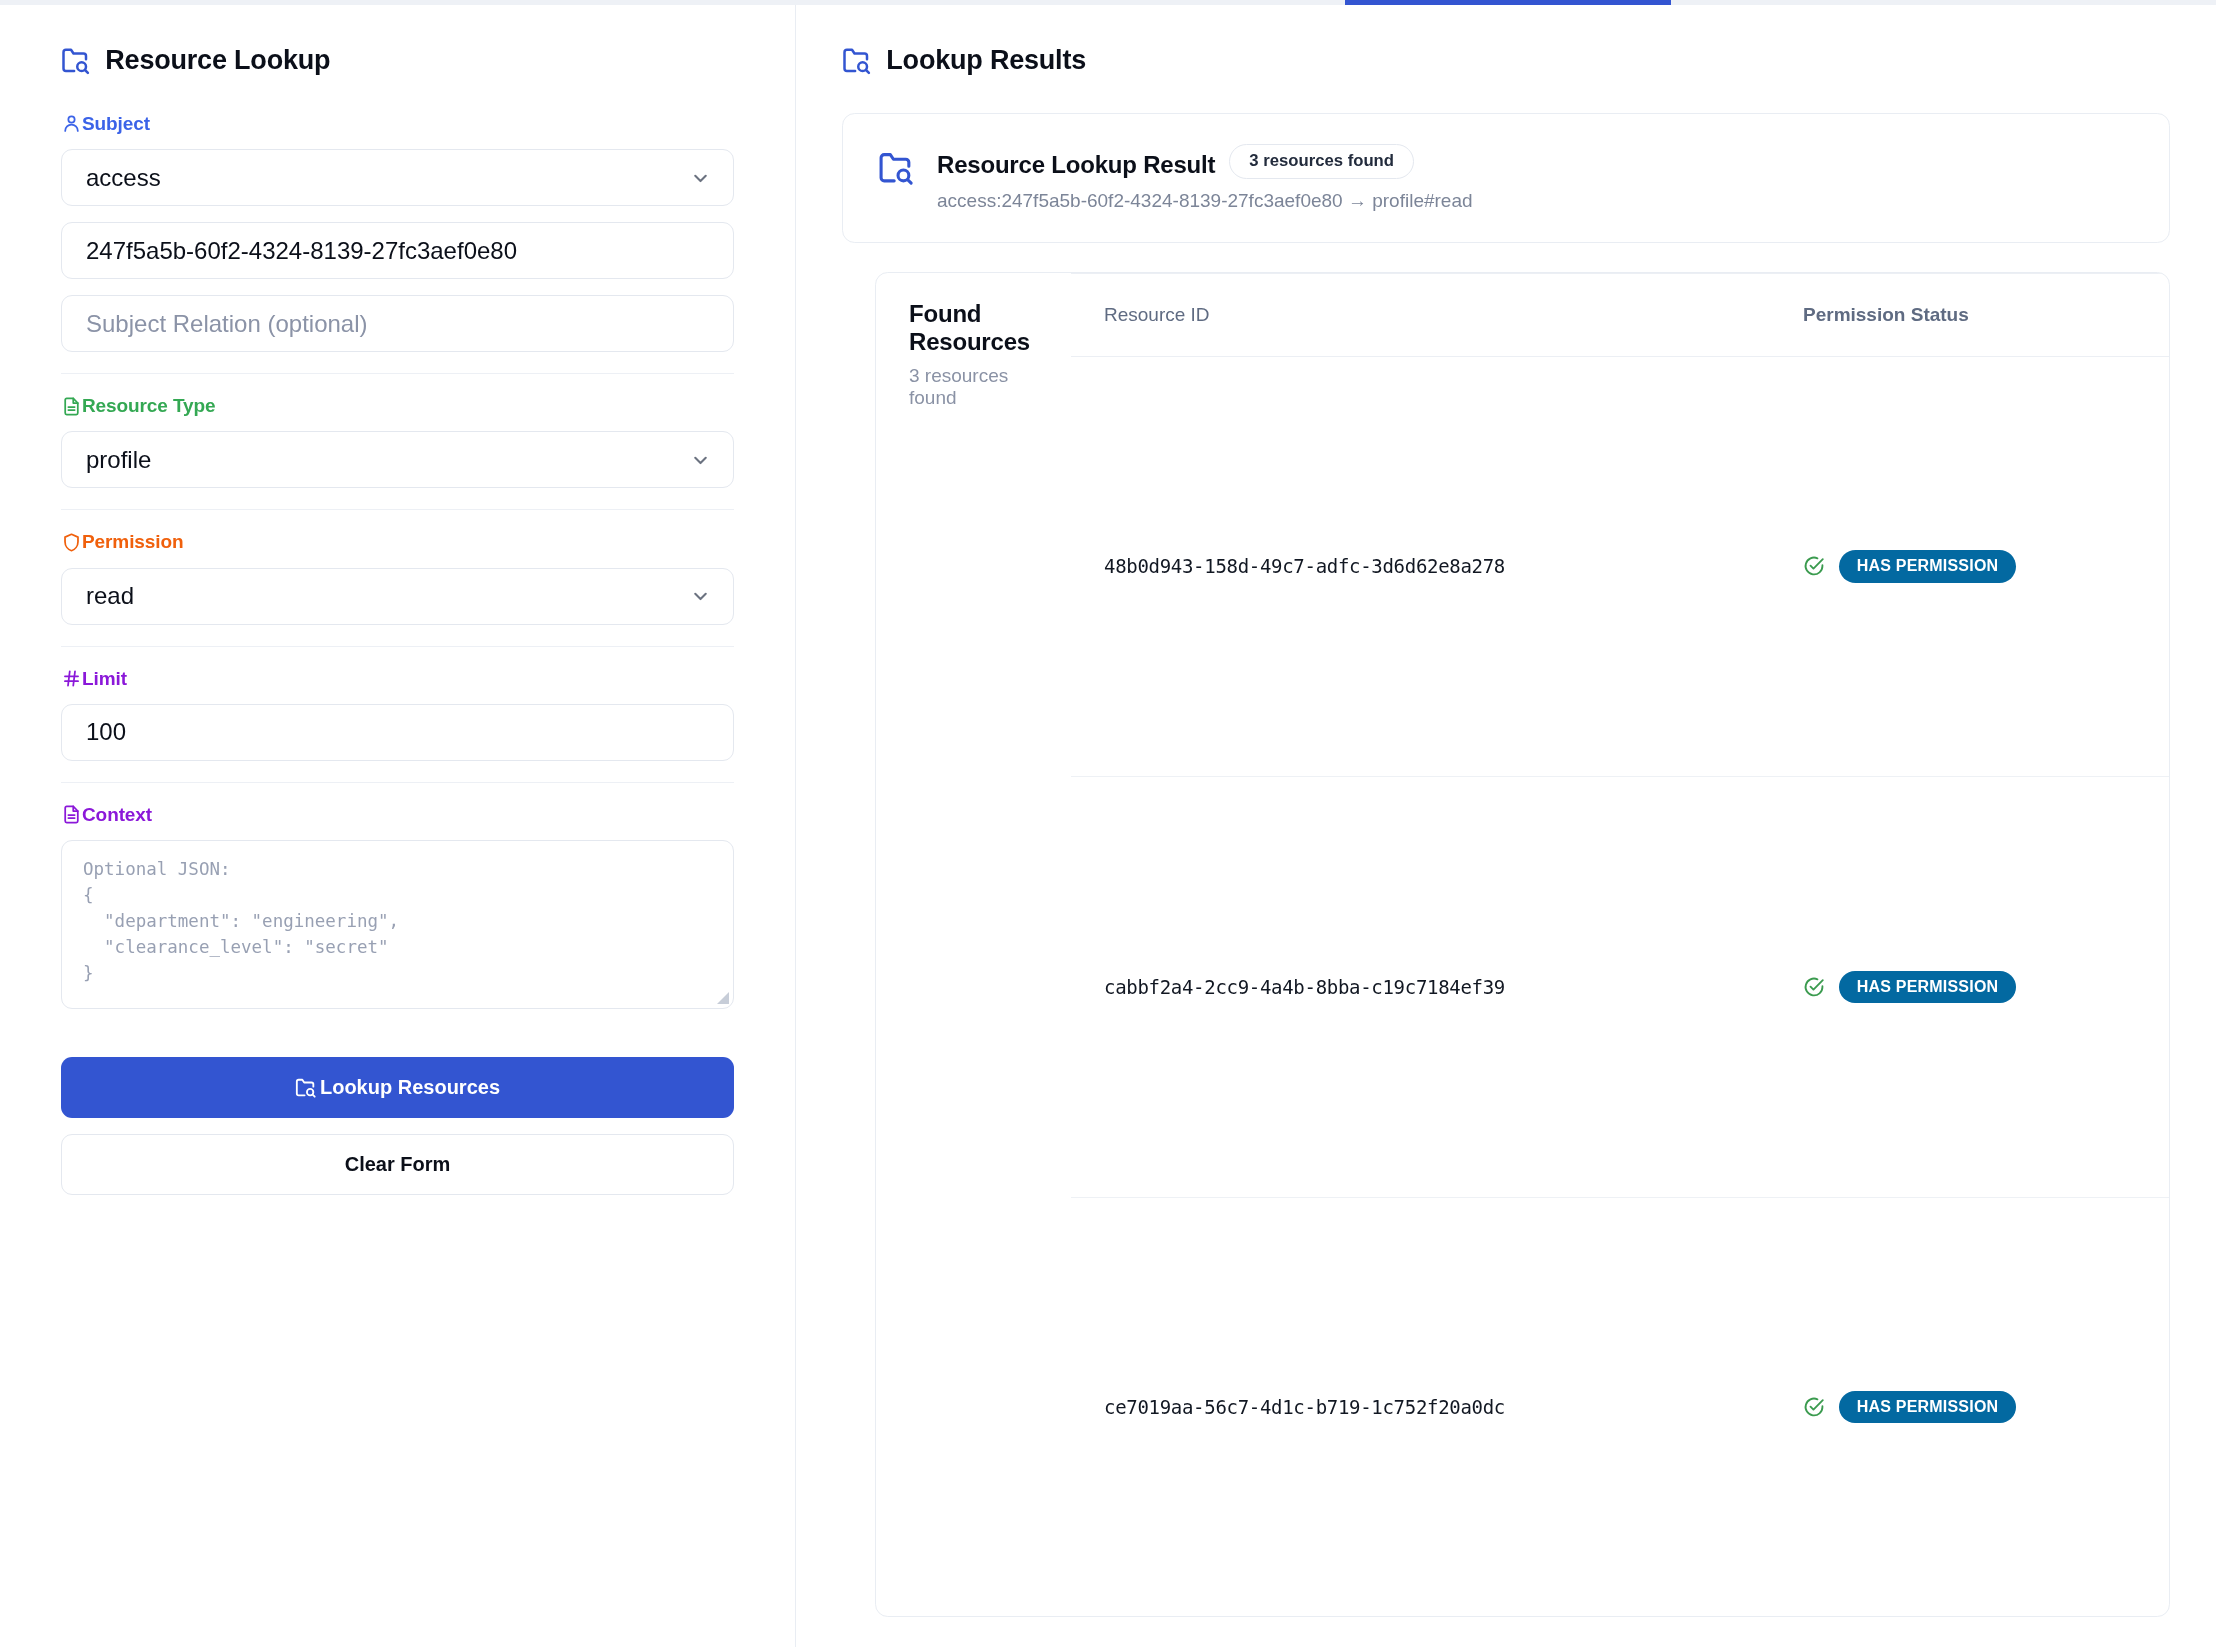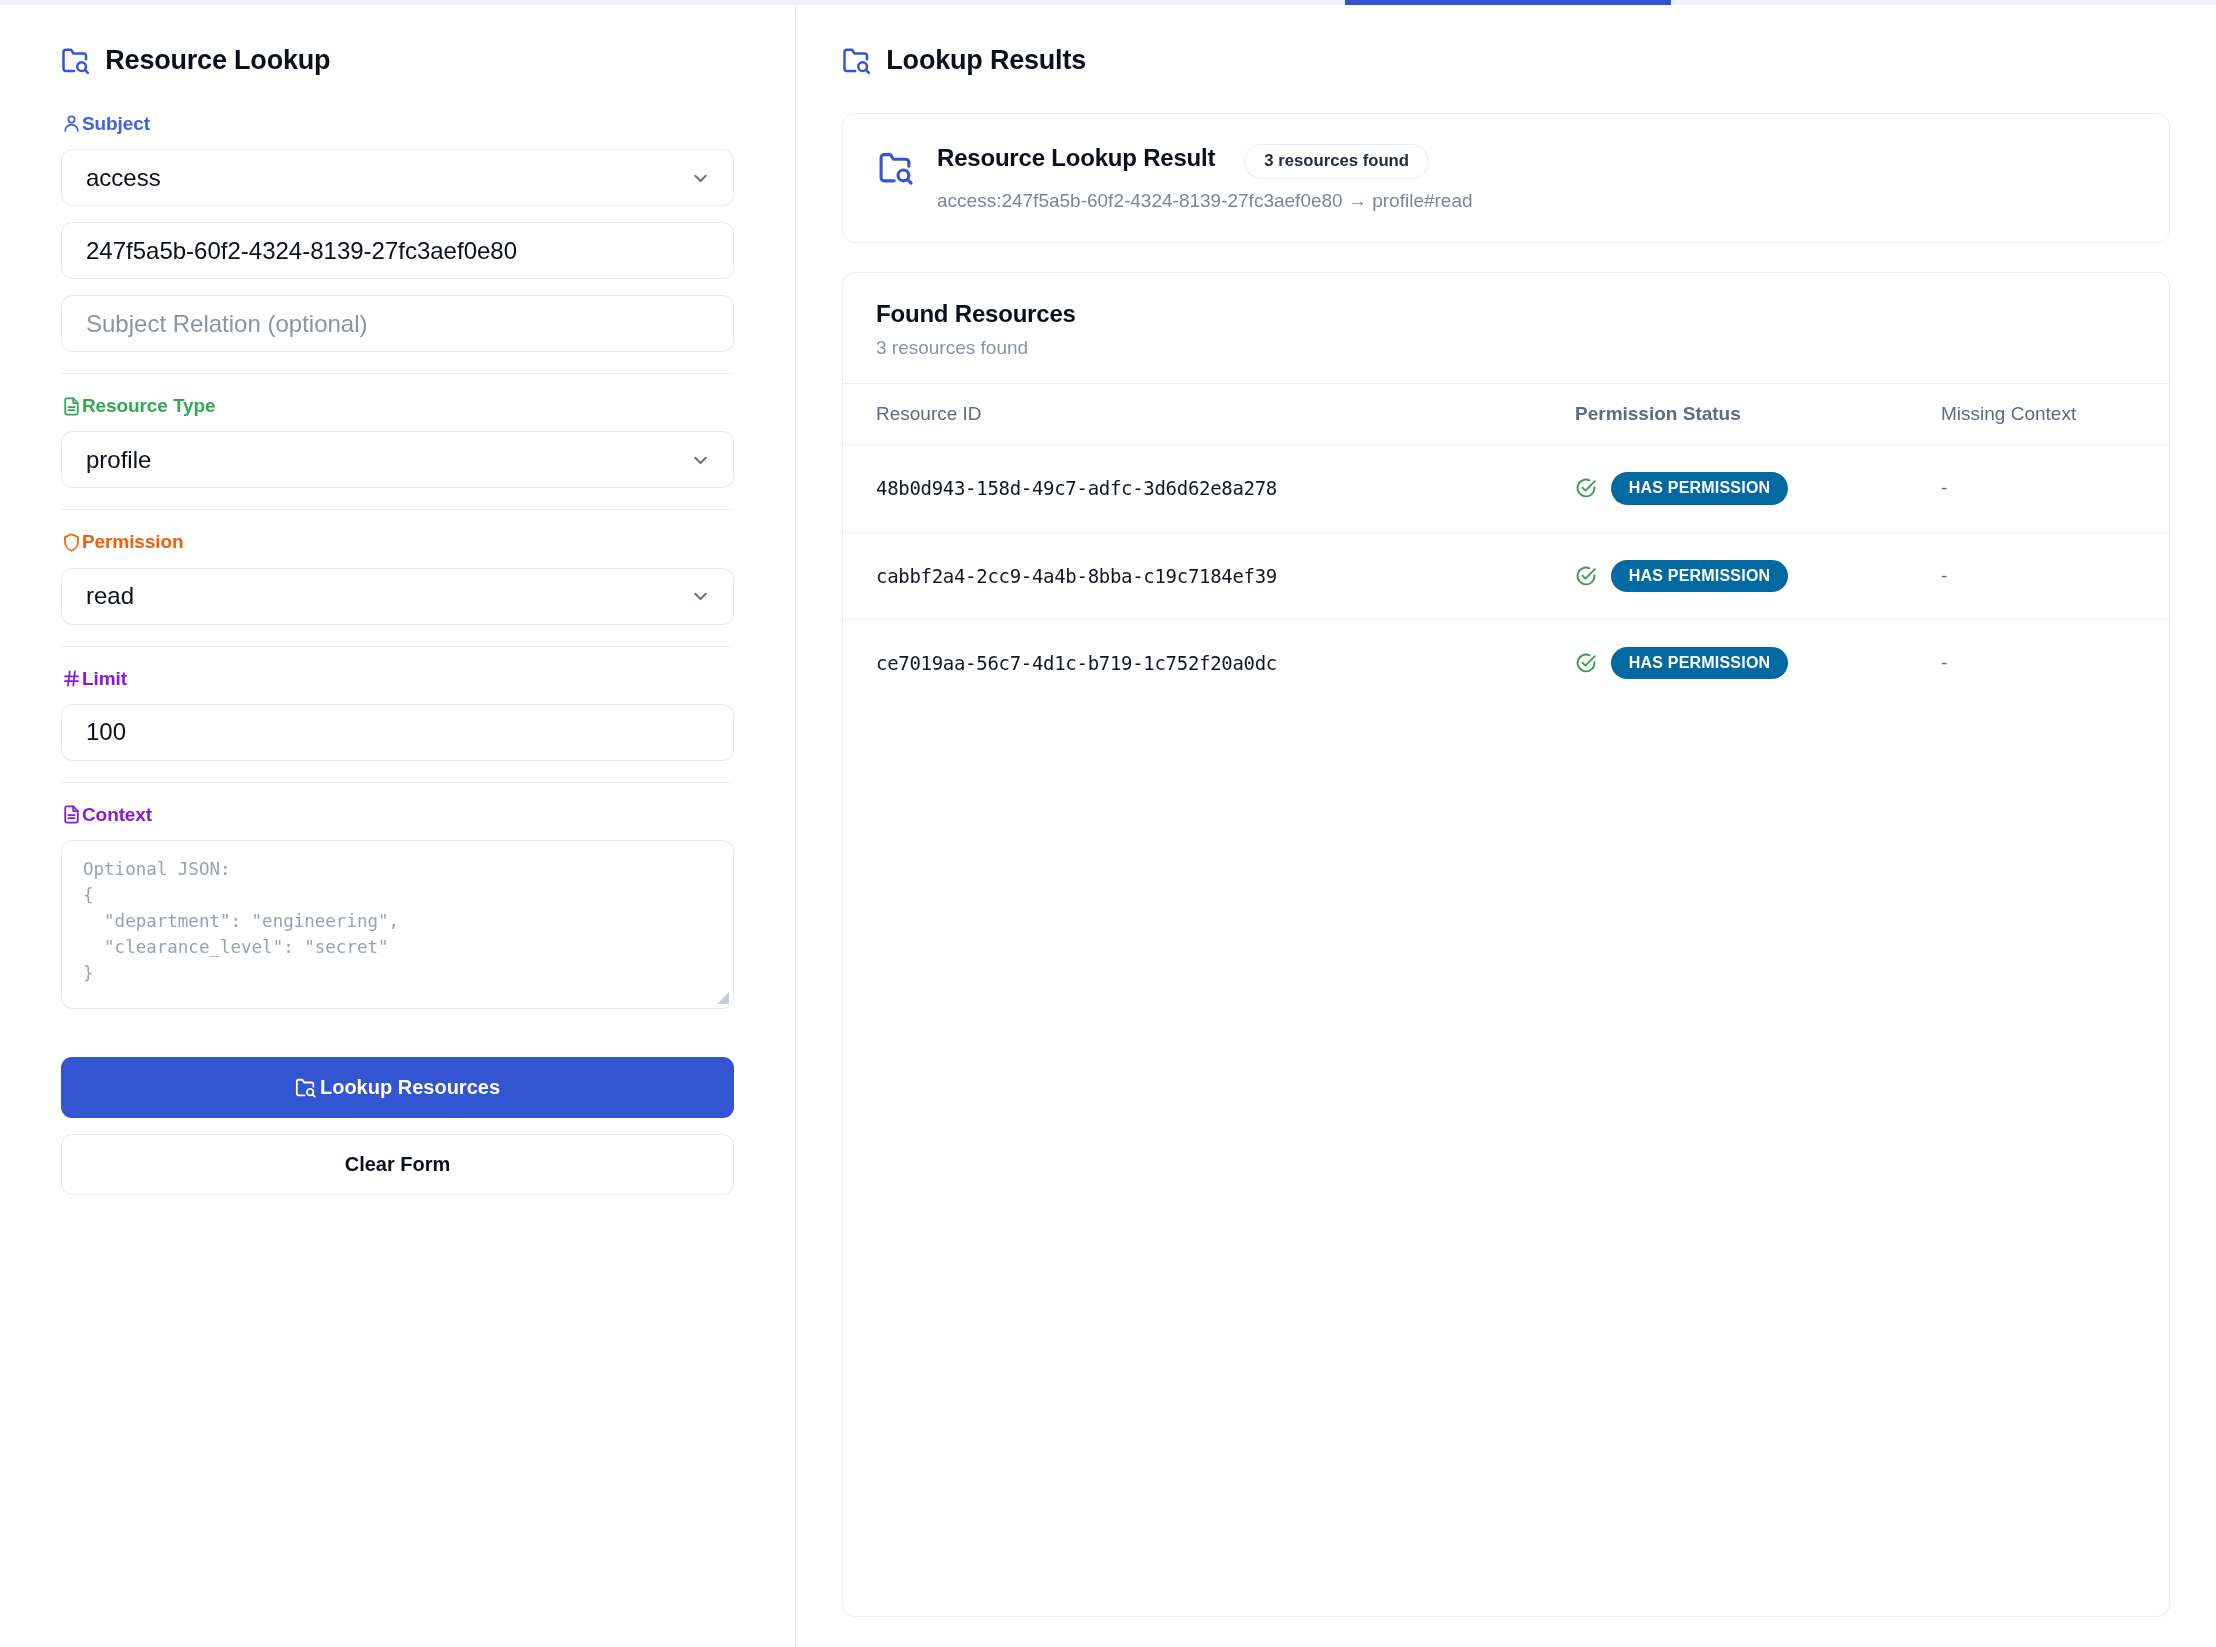--- a/index.html
+++ b/index.html
@@ -178,22 +178,22 @@
   .summary-card {
     padding: 30px 35px;
     display: flex;
     align-items: flex-start;
     gap: 22px;
     margin-bottom: 29px;
   }
   .summary-card .bigic { width: 37px; height: 37px; flex: 0 0 37px; margin-top: 6.4px; display: block; }
   .sum-title-row {
     display: flex;
-    align-items: flex-start;
-    gap: 29px;
+    align-items: flex-end;
+    gap: 14px;
     margin-bottom: 11px;
   }
   .sum-title {
     font-size: 24px;
     font-weight: 700;
     color: #0b0f19;
     letter-spacing: -0.2px;
   }
   .pill {
     border: 1.6px solid #e4e8ef;
@@ -205,22 +205,23 @@
     white-space: nowrap;
   }
   .sum-sub {
     font-size: 19px;
     color: #7c8598;
   }
 
   .results-card {
     height: 1345px;
     display: flex;
-    flex-direction: column;
+    flex-direction: row;
     overflow: hidden;
+    margin-left: 33px;
   }
   .results-head {
     padding: 27px 33px 24px 33px;
   }
   .results-head h2 {
     font-size: 24px;
     font-weight: 700;
     color: #0b0f19;
     margin-bottom: 9.6px;
     letter-spacing: -0.2px;

